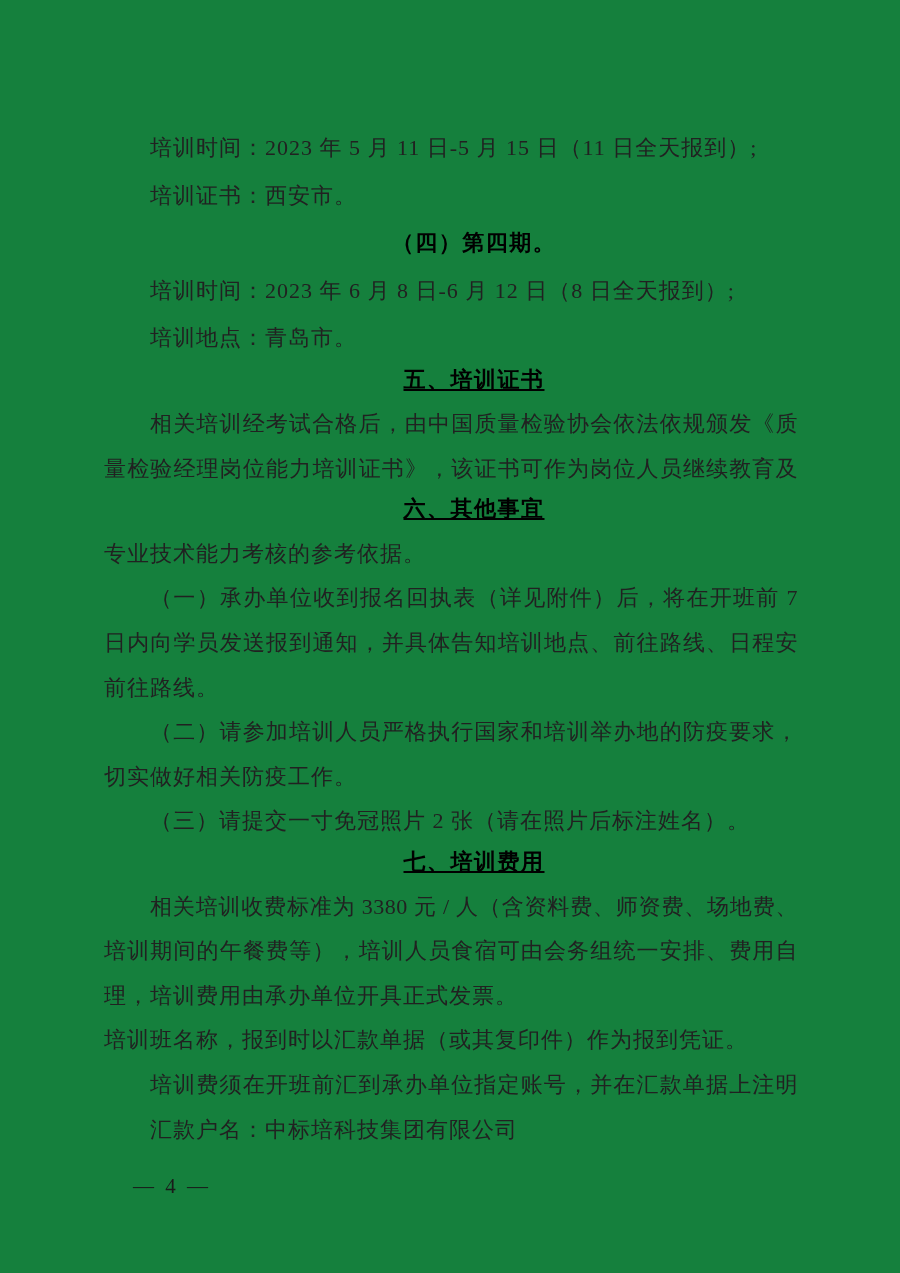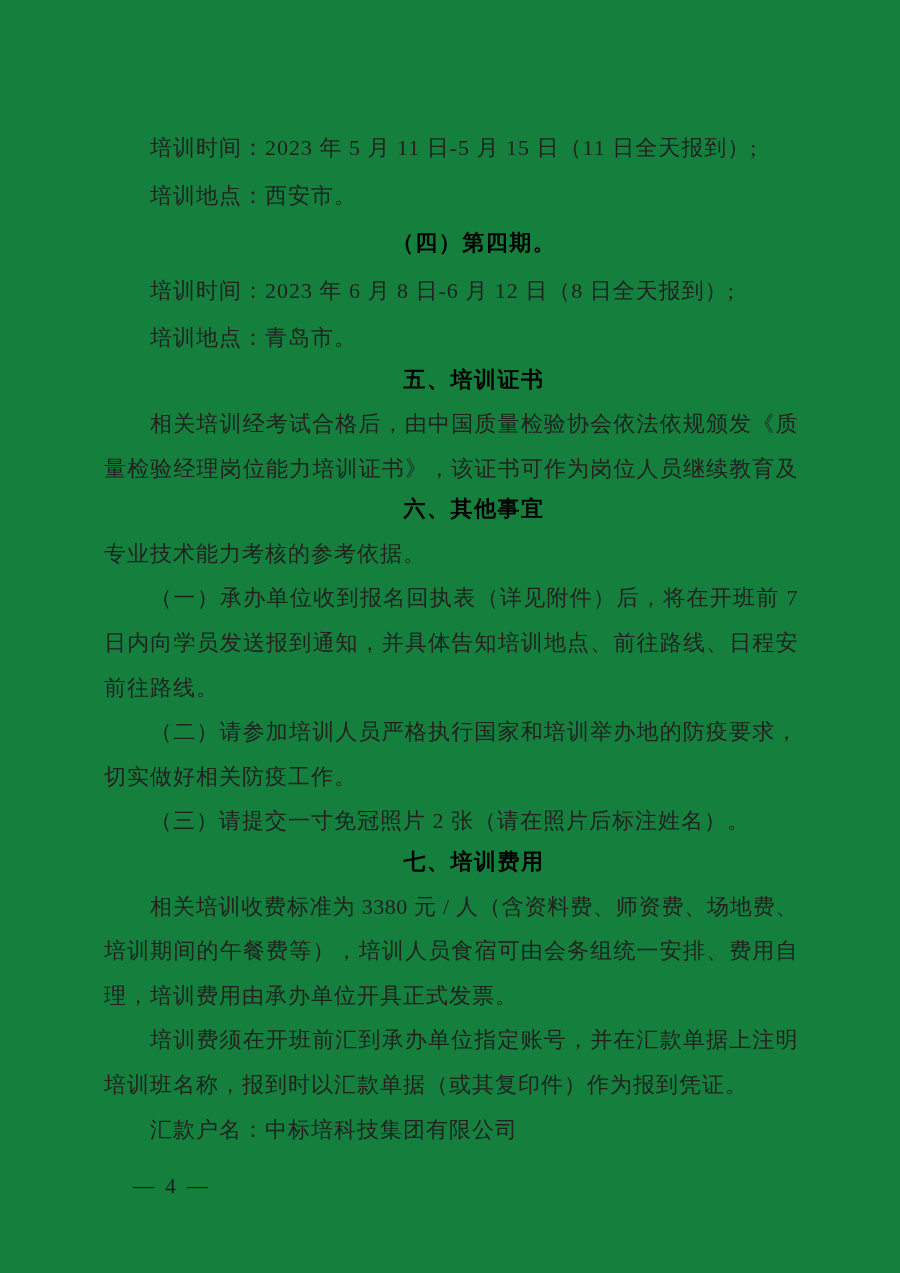--- a/index.html
+++ b/index.html
@@ -36,55 +36,55 @@
     text-align: justify;
     text-align-last: justify;
   }
   .ln.heading, .ln.subheading {
     font-family: "Liberation Sans", "DejaVu Sans", sans-serif;
     font-weight: 700;
     color: #000000;
     letter-spacing: 1.5px;
     text-align: center;
   }
-  .ln.heading { margin-top: -4px; }
+  .ln.heading { margin-top: -4px; text-decoration: underline; }
   .pagenum {
     position: absolute;
     left: 133px;
     top: 1166px;
     font-size: 21px;
     line-height: 40px;
     letter-spacing: 3px;
     color: #1a1a1a;
     font-family: "Liberation Serif", "DejaVu Serif", serif;
   }
 </style>
 </head>
 <body>
 
 <div class="page">
   <div class="doc" id="doc-body">
       <div class="ln indent tall">培训时间：2023 年 5 月 11 日-5 月 15 日（11 日全天报到）;</div>
-      <div class="ln indent tall">培训地点：西安市。</div>
+      <div class="ln indent tall">培训证书：西安市。</div>
       <div class="ln subheading indent tall">（四）第四期。</div>
       <div class="ln indent tall">培训时间：2023 年 6 月 8 日-6 月 12 日（8 日全天报到）;</div>
       <div class="ln indent tall">培训地点：青岛市。</div>
       <div class="ln heading indent">五、培训证书</div>
       <div class="ln indent justify">相关培训经考试合格后，由中国质量检验协会依法依规颁发《质</div>
       <div class="ln justify">量检验经理岗位能力培训证书》，该证书可作为岗位人员继续教育及</div>
       <div class="ln heading indent">六、其他事宜</div>
       <div class="ln">专业技术能力考核的参考依据。</div>
       <div class="ln indent justify">（一）承办单位收到报名回执表（详见附件）后，将在开班前 7</div>
       <div class="ln justify">日内向学员发送报到通知，并具体告知培训地点、前往路线、日程安</div>
       <div class="ln">前往路线。</div>
       <div class="ln indent justify">（二）请参加培训人员严格执行国家和培训举办地的防疫要求，</div>
       <div class="ln">切实做好相关防疫工作。</div>
       <div class="ln indent">（三）请提交一寸免冠照片 2 张（请在照片后标注姓名）。</div>
       <div class="ln heading indent">七、培训费用</div>
       <div class="ln indent justify">相关培训收费标准为 3380 元 / 人（含资料费、师资费、场地费、</div>
       <div class="ln justify">培训期间的午餐费等），培训人员食宿可由会务组统一安排、费用自</div>
       <div class="ln">理，培训费用由承办单位开具正式发票。</div>
+      <div class="ln">培训班名称，报到时以汇款单据（或其复印件）作为报到凭证。</div>
       <div class="ln indent justify">培训费须在开班前汇到承办单位指定账号，并在汇款单据上注明</div>
-      <div class="ln">培训班名称，报到时以汇款单据（或其复印件）作为报到凭证。</div>
       <div class="ln indent">汇款户名：中标培科技集团有限公司</div>
     </div>
   <div class="pagenum">— 4 —</div>
 </div>
 
 </body></html>

